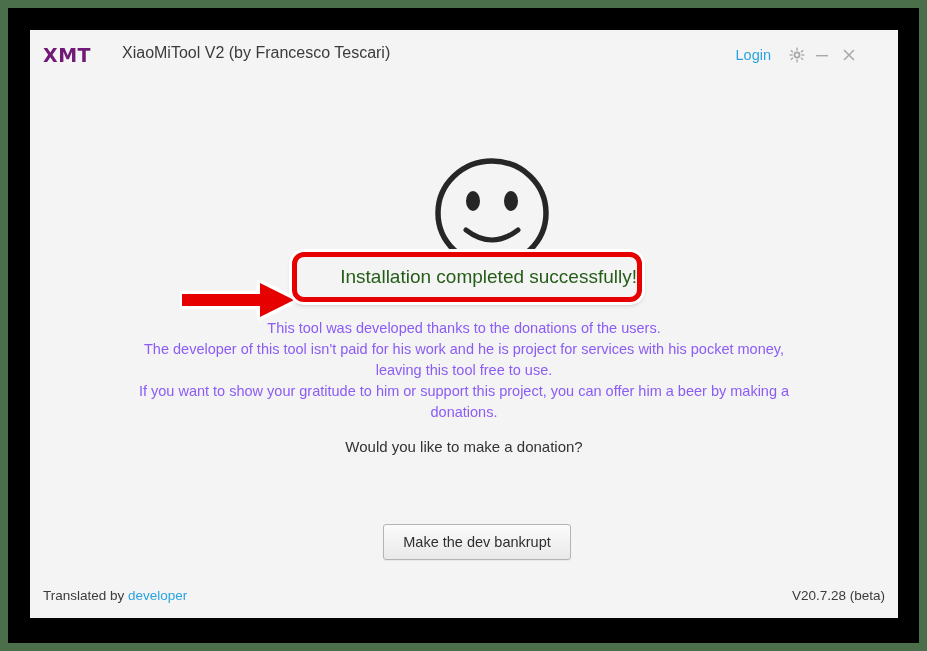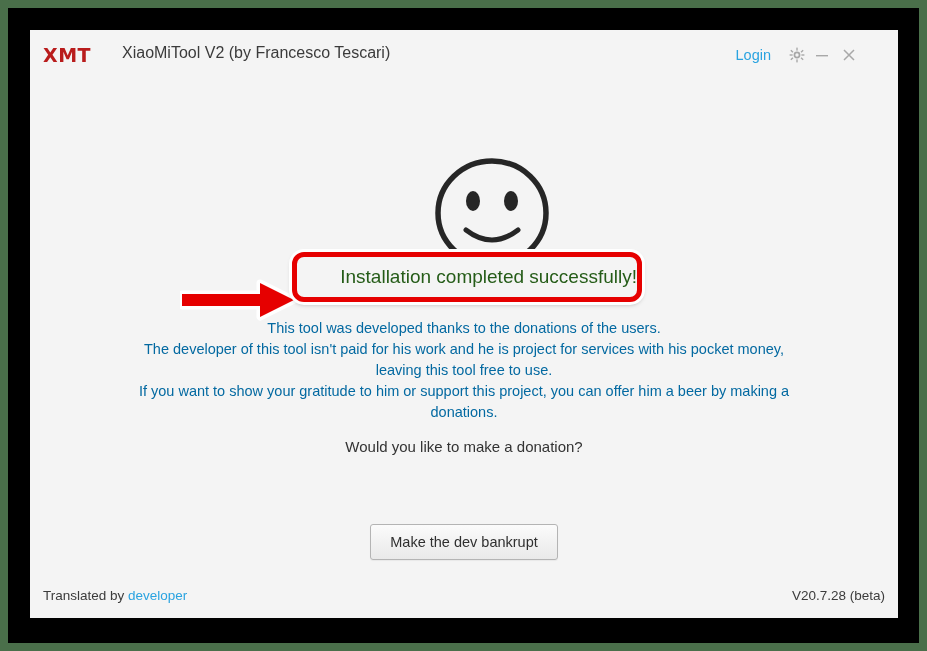--- a/index.html
+++ b/index.html
@@ -44,21 +44,21 @@
     left: 0; top: 0;
     width: 868px; height: 52px;
     background: #f4f4f4;
   }
   #logo {
     position: absolute;
     left: 13px; top: 14px;
     font-size: 19px;
     font-weight: bold;
     letter-spacing: 0.5px;
-    color: #b91c1c;
+    color: #701a75;
     font-family: "DejaVu Sans", sans-serif;
   }
   #apptitle {
     position: absolute;
     left: 64px; top: 14px;
     font-size: 16px;
     color: #3b3b3b;
     white-space: nowrap;
     margin-left: 28px;
   }
@@ -118,39 +118,40 @@
   }
 
   
   #bodytext {
     position: absolute;
     left: 34px; top: 288px;
     width: 800px;
     text-align: center;
     font-size: 14.5px;
     line-height: 21px;
-    color: #0369a1;
+    color: #8b5cf6;
   }
   #question {
     position: absolute;
     left: 34px; top: 408px;
     width: 800px;
     text-align: center;
     font-size: 15px;
     color: #333333;
   }
 
   
   #buttons {
     position: absolute;
     left: 0; top: 494px;
     width: 868px;
     display: flex;
     justify-content: center;
     gap: 34px;
+    padding-left: 13px;
   }
   .btn {
     width: 188px;
     height: 36px;
     border: 1px solid #b4b4b4;
     border-radius: 3px;
     background: linear-gradient(to bottom, #fbfbfb 0%, #f2f2f2 50%, #e9e9e9 100%);
     color: #2f2f2f;
     font-size: 14.5px;
     font-family: "Liberation Sans", sans-serif;

